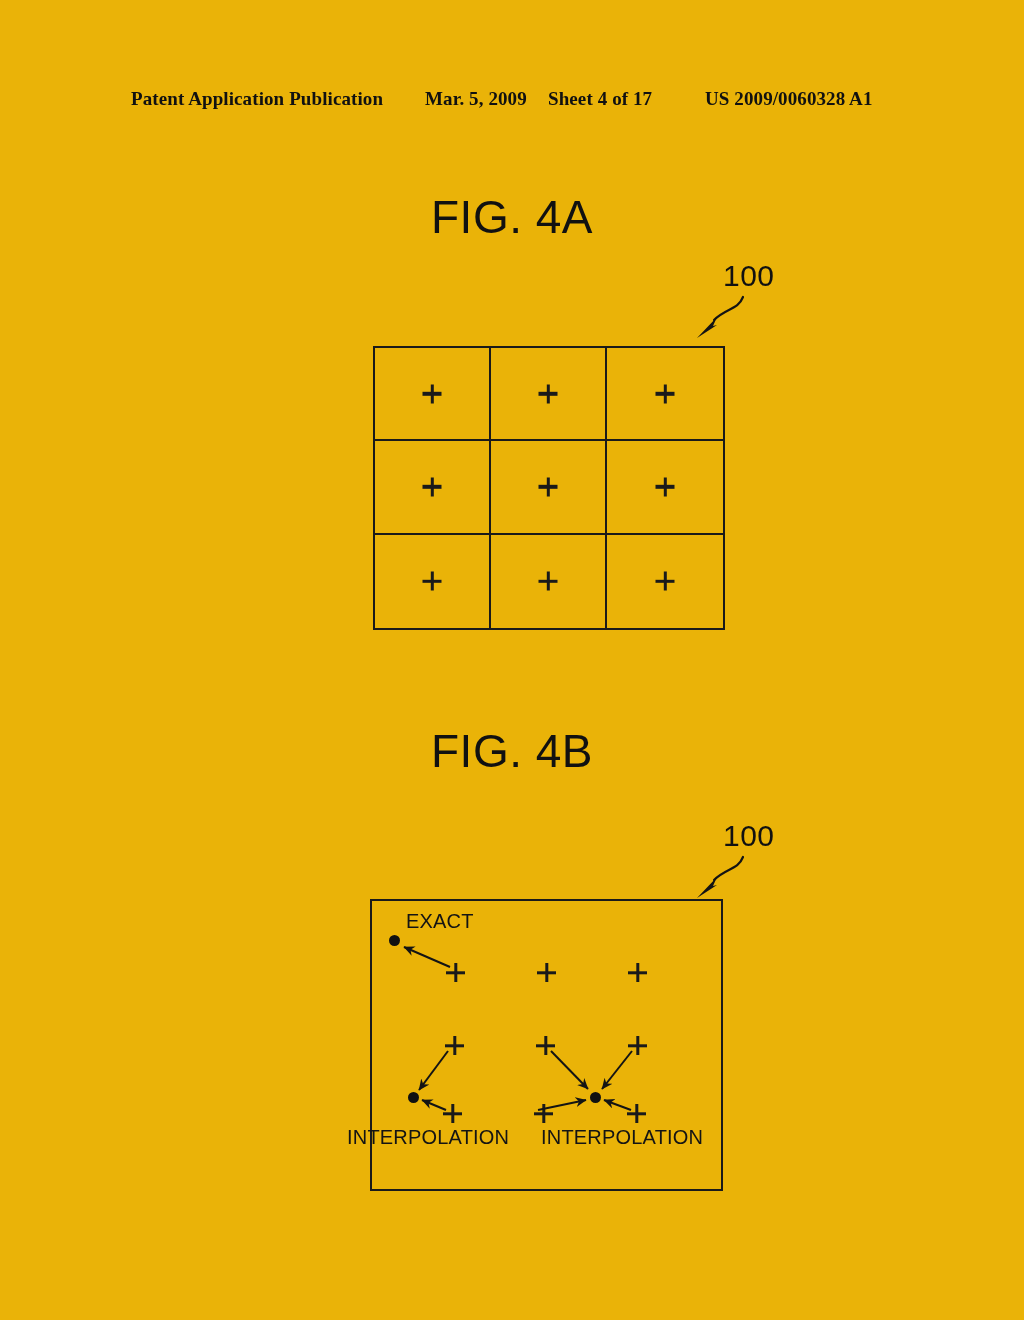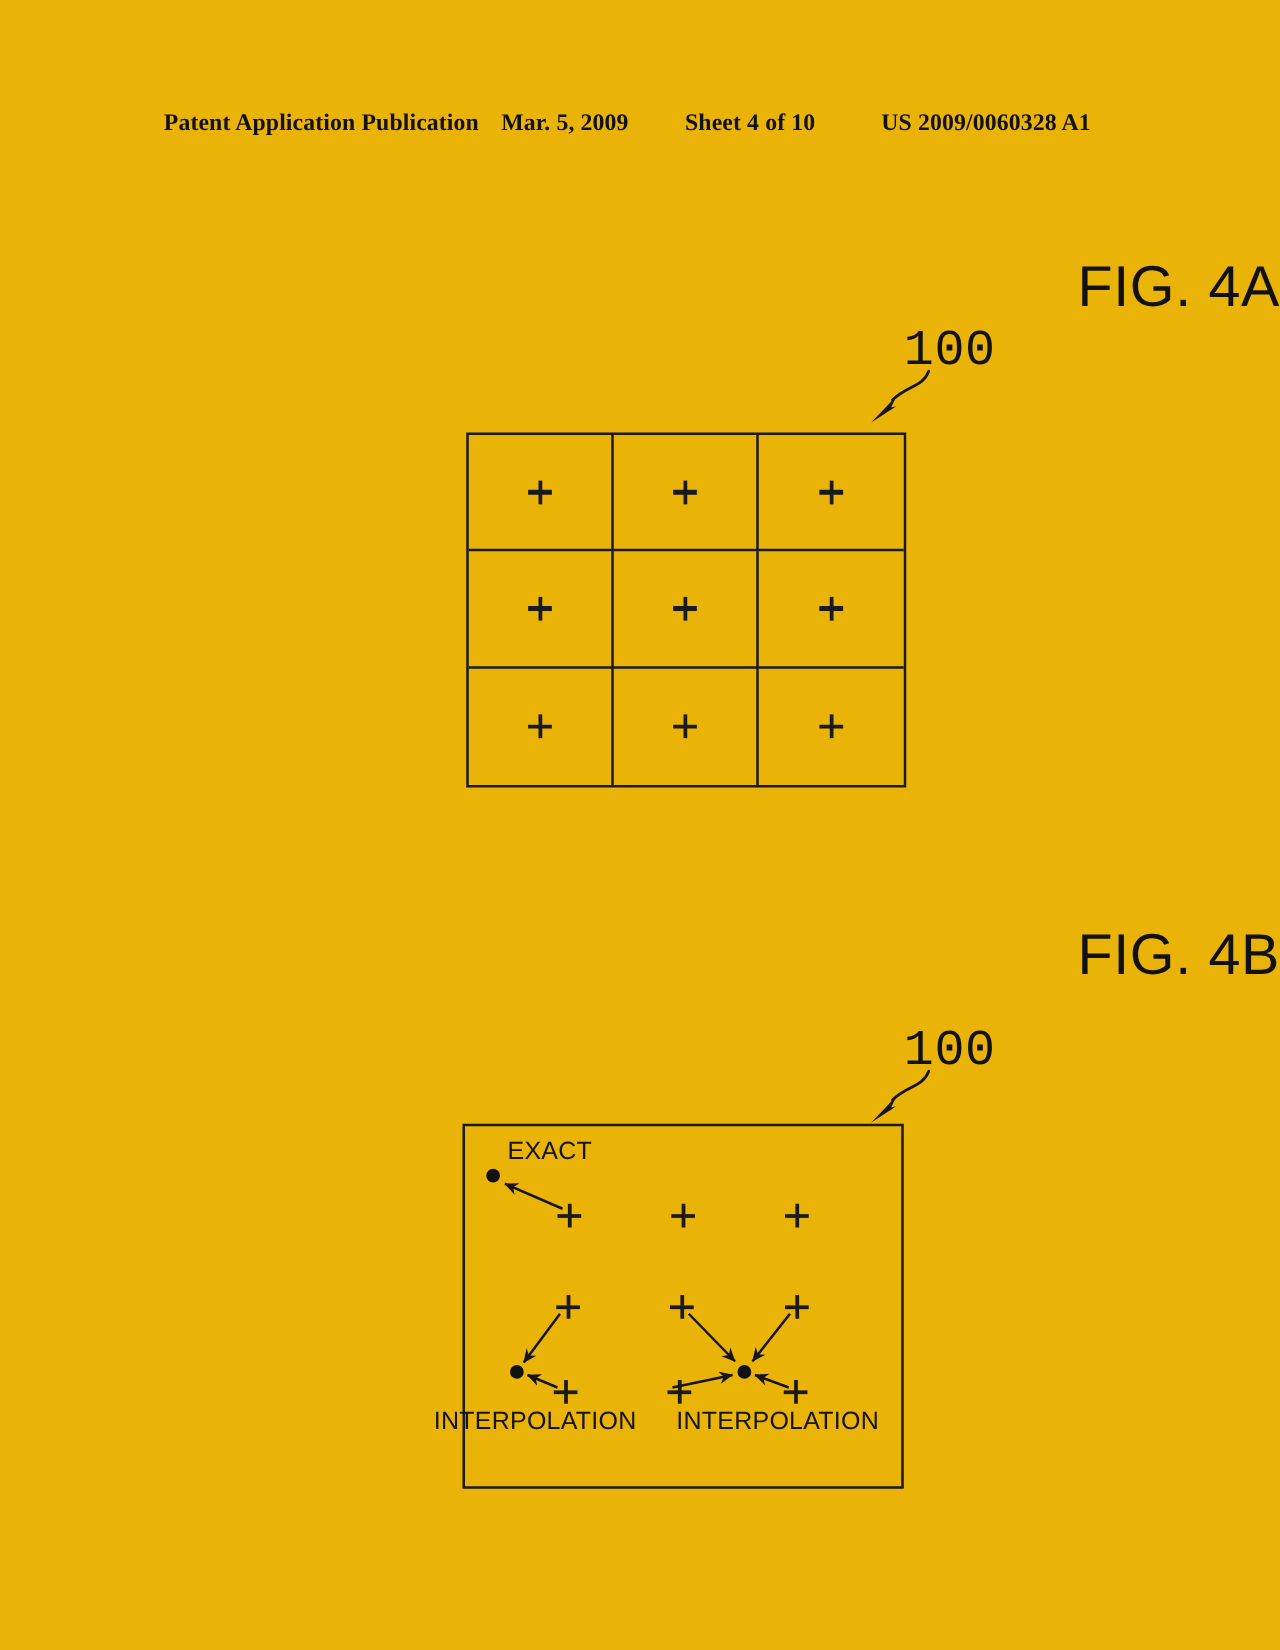--- a/index.html
+++ b/index.html
@@ -25,45 +25,44 @@
     width: 1024px;
     height: 28px;
     font-family: "Liberation Serif", serif;
     font-weight: bold;
     font-size: 19px;
     letter-spacing: 0.1px;
     color: #111;
     white-space: nowrap;
   }
   .hdr-pub   { position: absolute; left: 131px;  top: 0; }
-  .hdr-date  { position: absolute; left: 401px;  top: 0; }
+  .hdr-date  { position: absolute; left: 425px;  top: 0; }
   .hdr-sheet { position: absolute; left: 548px;  top: 0; }
   .hdr-num   { position: absolute; left: 705px;  top: 0; text-align: right; }
 
   
   .fig-title {
     position: absolute;
     width: 1024px;
     left: 0;
-    text-align: right;
+    text-align: center;
     font-family: "Liberation Sans", sans-serif;
     font-size: 46px;
     font-weight: 400;
     letter-spacing: 0.5px;
     color: #111;
-    margin-top: 12px;
   }
   #fig4a-title { top: 190px; }
   #fig4b-title { top: 724px; }
 
   
   .ref-num {
     position: absolute;
-    font-family: Liberation Mono, monospace;
-    font-size: 40px;
+    font-family: Liberation Sans, sans-serif;
+    font-size: 30px;
     letter-spacing: 0.5px;
     color: #111;
   }
   #ref-4a { left: 723px; top: 259px; }
   #ref-4b { left: 723px; top: 819px; }
 
   .leader {
     position: absolute;
     pointer-events: none;
   }
@@ -163,21 +162,21 @@
   }
 </style>
 </head>
 <body>
 
 <div id="page">
 
   <div class="hdr">
     <span class="hdr-pub">Patent Application Publication</span>
     <span class="hdr-date">Mar. 5, 2009</span>
-    <span class="hdr-sheet">Sheet 4 of 10</span>
+    <span class="hdr-sheet">Sheet 4 of 17</span>
     <span class="hdr-num">US 2009/0060328 A1</span>
   </div>
 
   <div class="fig-title" id="fig4a-title">FIG. 4A</div>
 
   <div class="ref-num" id="ref-4a">100</div>
 
   <svg class="leader" id="leader-4a" width="80" height="60" viewBox="0 0 80 60">
     <path d="M63 5 C 58 18, 46 16, 34 28" fill="none" stroke="#141414" stroke-width="2.2" stroke-linecap="round"></path>
     <path d="M17 46 L 37 25 L 33 34 L 37 33 Z" fill="#141414"></path>

